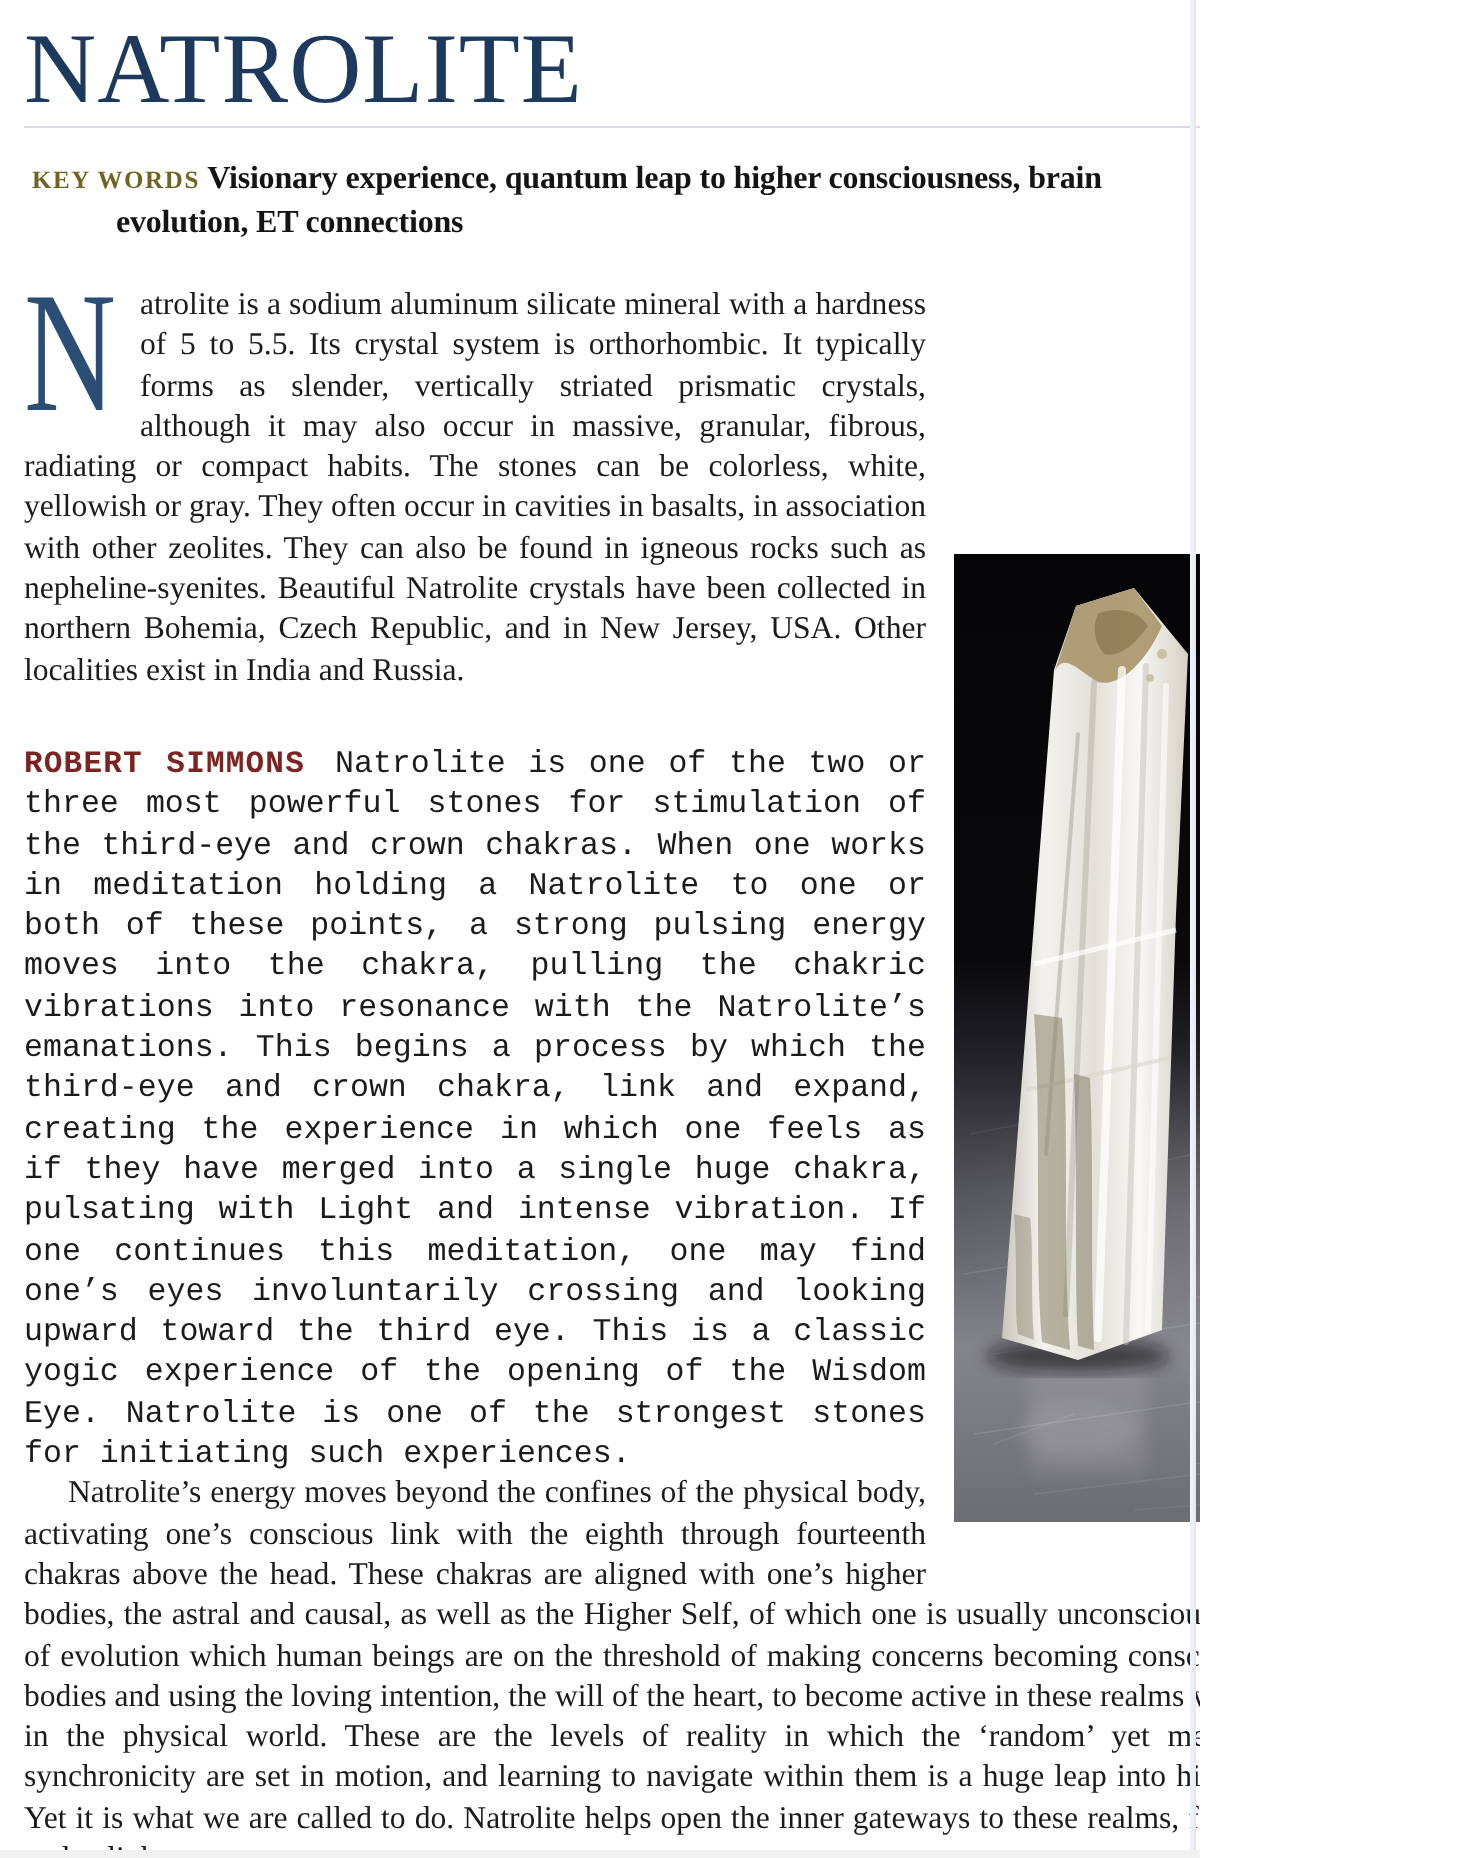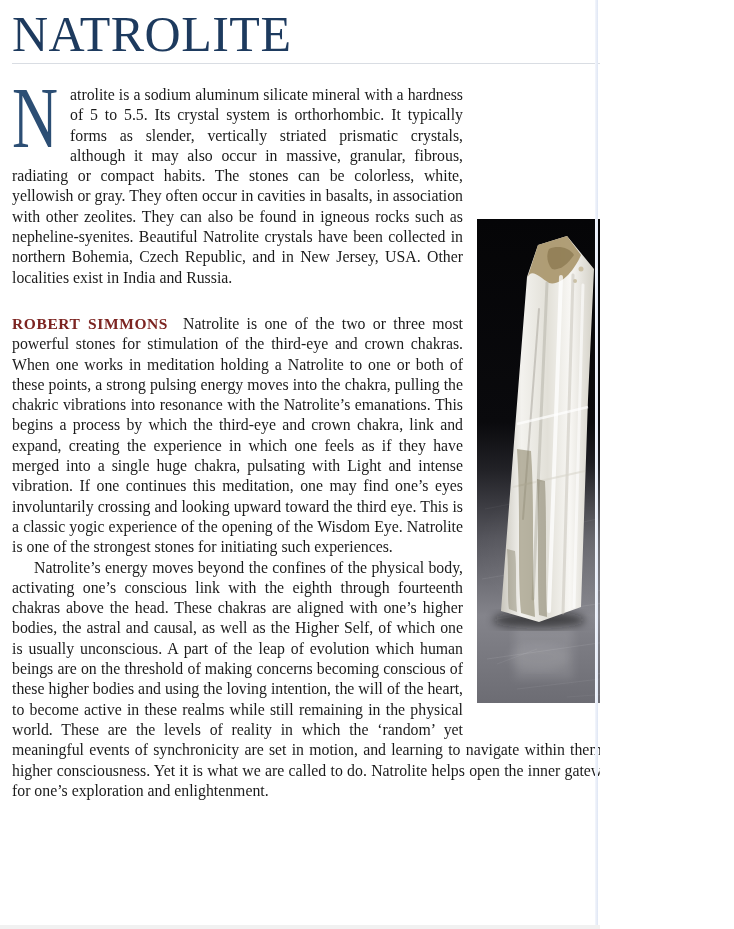--- a/index.html
+++ b/index.html
@@ -60,21 +60,21 @@
   .dropcap {
     float: left;
     width: 46px; height: 61px;
     font-size: 86px;
     line-height: 61px;
     color: #2c4e74;
     transform: scaleX(0.74);
     transform-origin: 0 0;
     margin: 3px 12px 0 0;
   }
-  .rs-para { margin-top: 26px !important; }
+  .rs-para { margin-top: 26px !important; font-family: Liberation Mono, monospace; }
   .author {
     font-weight: bold;
     font-size: 15.5px;
     letter-spacing: 0.6px;
     color: #7c2421;
     margin-right: 15px;
   }
   .indent-para { margin-top: 0 !important; }
   .indent-para .para-text { display:inline; }
   .indent-para { text-indent: 22px; }
@@ -82,20 +82,24 @@
 </head>
 <body>
 
 <div class="page">
   <div class="edge-right"></div>
 
   <h1 class="title">NATROLITE</h1>
   <hr class="title-rule">
 
   <div class="props">
+    <p class="prop">
+      <span class="prop-label">KEY WORDS</span>
+      <span class="prop-value">Visionary experience, quantum leap to higher consciousness, brain evolution, ET connections</span>
+    </p>
   </div>
 
   <div class="content">
 
     <figure class="photo-frame" style="margin-block:134px 18px;" aria-label="Natrolite prismatic crystal and tumbled stone on a dark reflective surface">
       <svg width="250" height="484" viewBox="0 0 250 484" xmlns="http://www.w3.org/2000/svg">
         <defs>
           <linearGradient id="bg" x1="0" y1="0" x2="0" y2="1">
             <stop offset="0" stop-color="#050507"></stop>
             <stop offset="0.42" stop-color="#0a0a0d"></stop>

